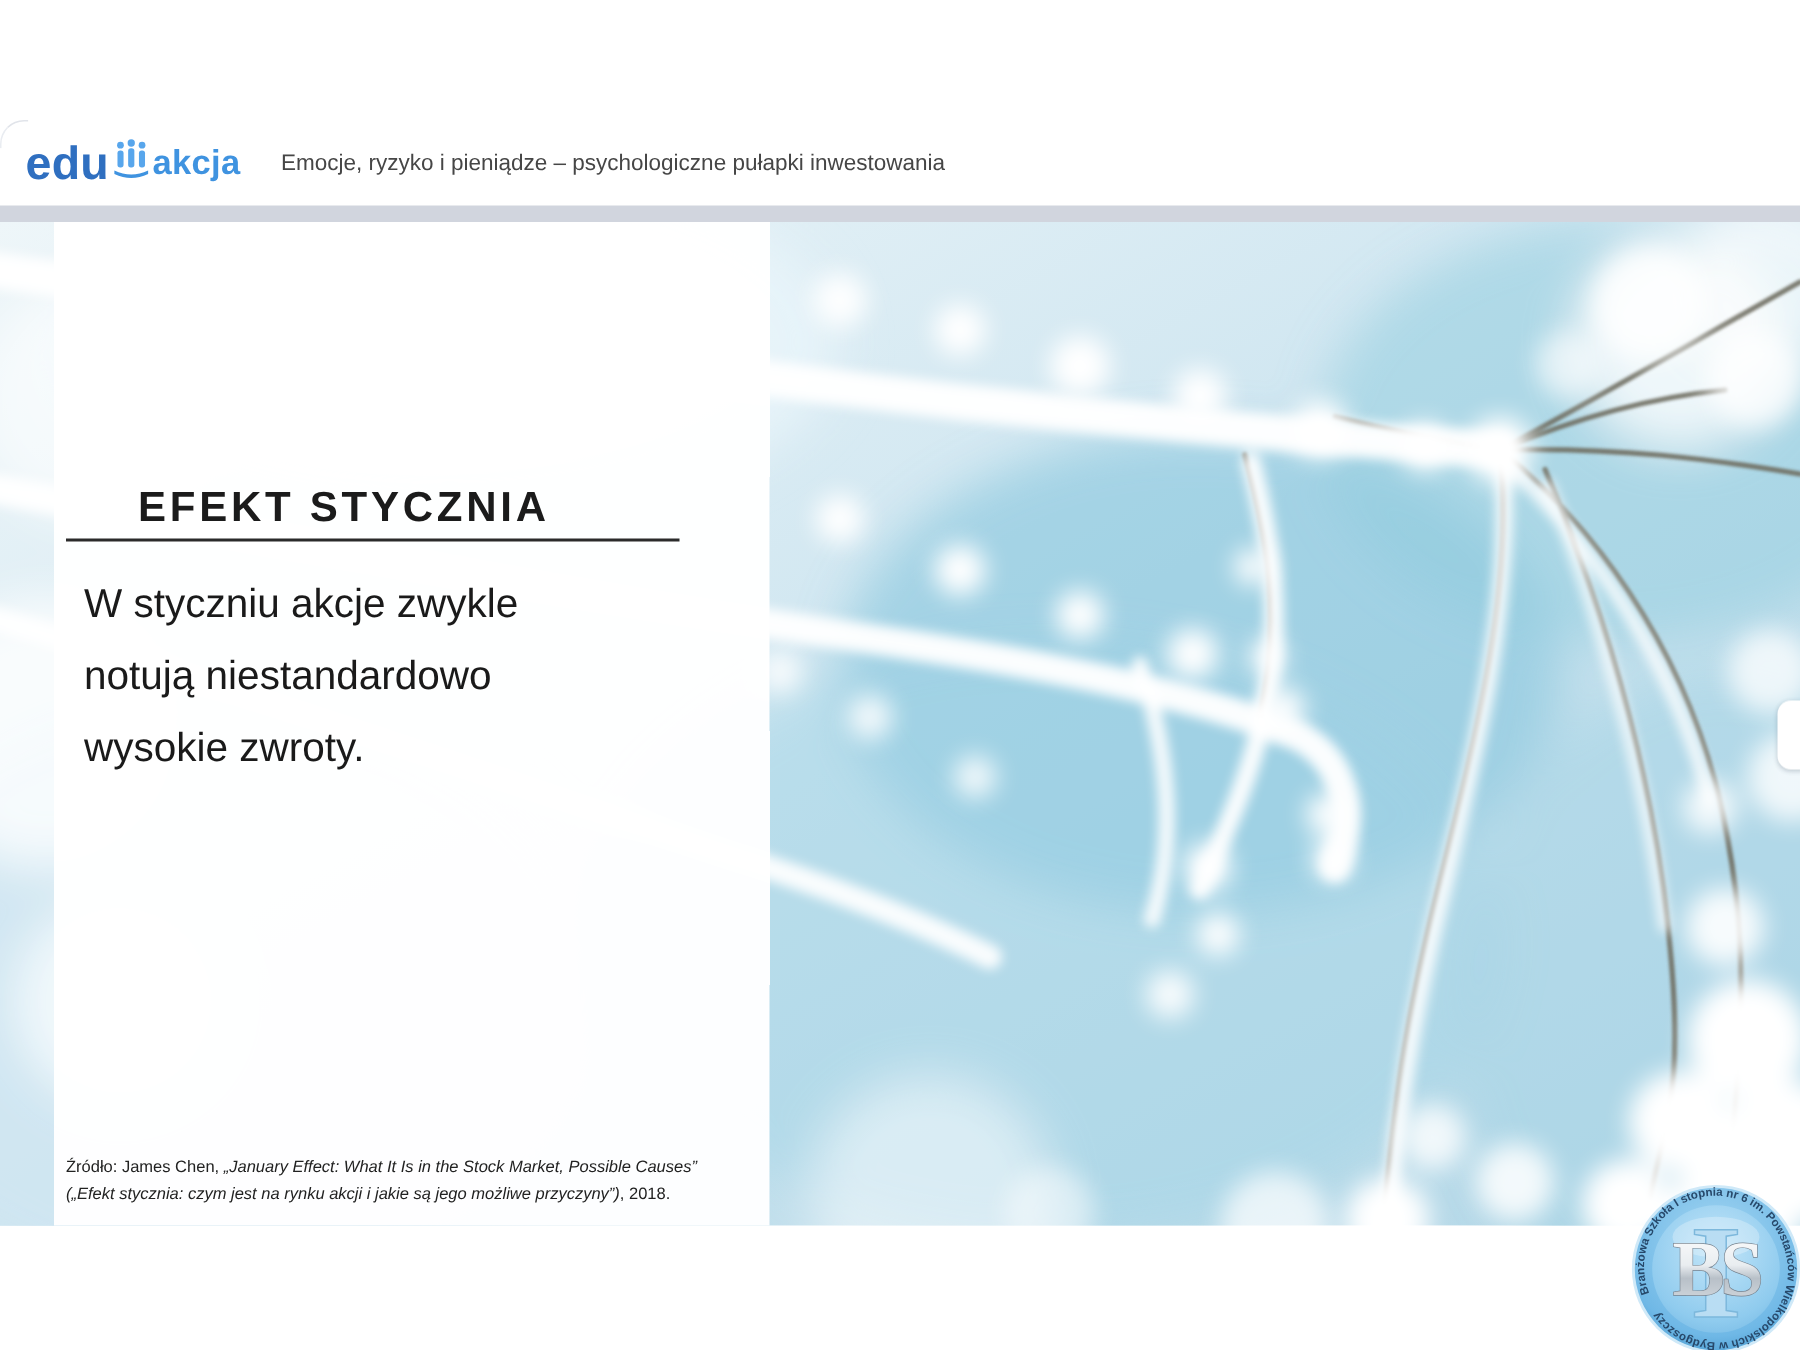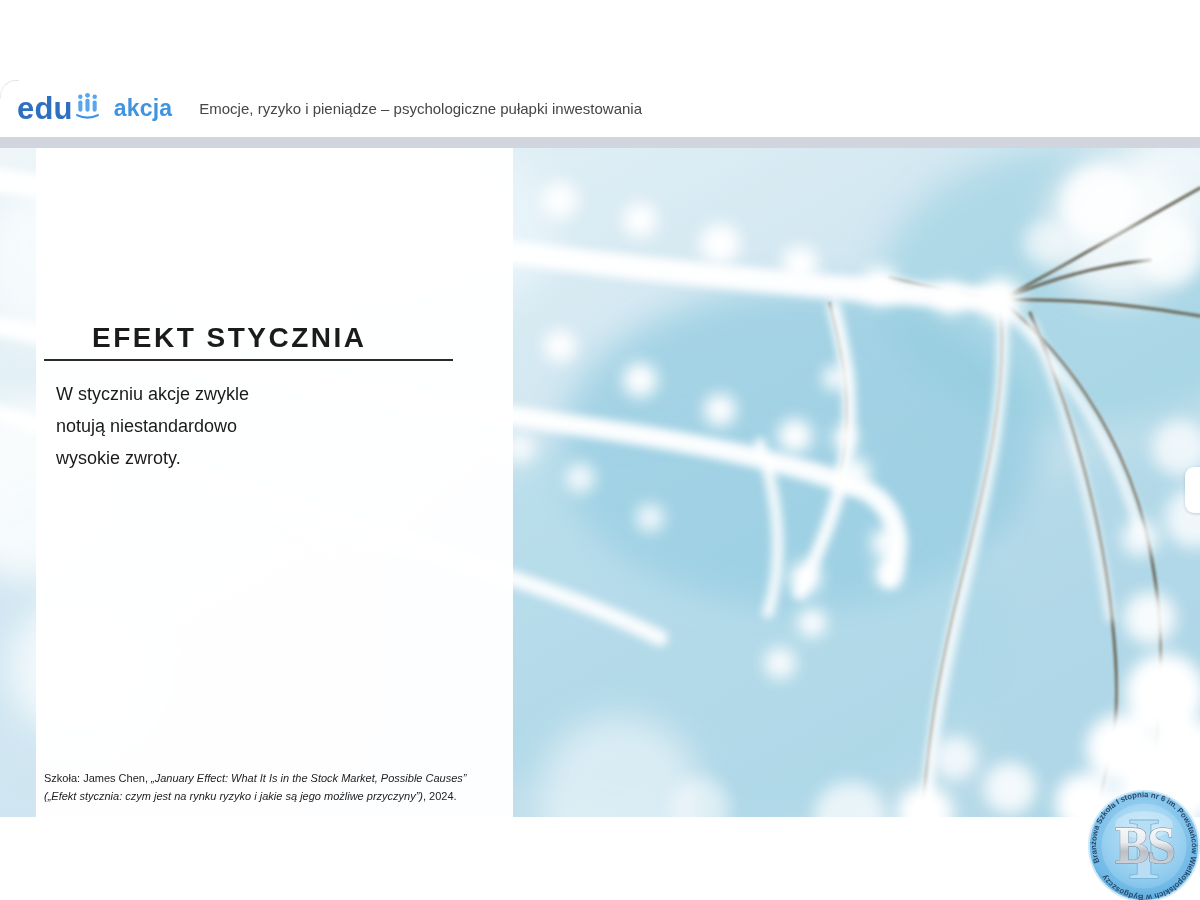--- a/index.html
+++ b/index.html
@@ -7,37 +7,37 @@
        font-family:"Liberation Sans",sans-serif;position:relative;}
   #page{position:absolute;left:0;top:0;width:1200px;height:900px;background:#ffffff;}
 
   
   .header{position:absolute;left:0;top:80px;width:1200px;height:57px;background:#ffffff;
           display:flex;align-items:center;}
   .header-corner{position:absolute;left:0;top:80px;width:18px;height:18px;
           border-top-left-radius:16px;border-top:1px solid #e1e4ea;border-left:1px solid #e9ecf1;}
   .logo{display:flex;align-items:center;margin-left:17px;cursor:pointer;}
   .logo-part1{font-size:31px;font-weight:bold;color:#2f6fc0;letter-spacing:.2px;}
-  .logo-part2{font-size:23px;font-weight:bold;color:#3f93e0;letter-spacing:.2px;margin-left:12px;}
+  .logo-part2{font-size:23px;font-weight:bold;color:#3f93e0;letter-spacing:.2px;}
   .logo-icon{width:27px;height:31px;margin:0 1px;transform:translateY(-2px);}
   .lesson-title{margin-left:27px;font-size:15px;color:#464646;}
 
   .divider{position:absolute;left:0;top:137px;width:1200px;height:11px;background:#d1d5de;}
 
   
   .slide{position:absolute;left:0;top:148px;width:1200px;height:669px;overflow:hidden;background:#cfe6f0;text-decoration:underline;}
   .winter{position:absolute;left:0;top:0;width:100%;height:100%;}
 
   .panel{position:absolute;left:36px;top:0;width:477px;height:669px;
          background:rgba(255,255,255,0.965);}
   .slide-heading{position:absolute;left:56px;top:174px;font-size:28px;font-weight:bold;
          letter-spacing:2.5px;color:#1b1b1b;white-space:nowrap;}
   .heading-underline{position:absolute;left:8px;top:211px;width:409px;height:0;
          border-top:2px solid #2b2b2b;}
-  .para{position:absolute;left:20px;width:430px;font-size:18px;line-height:32px;
+  .para{position:absolute;left:20px;width:430px;font-size:27px;line-height:48px;
          color:#1a1a1a;white-space:pre-line;}
   .para1{top:230px;}
   .para2{top:362px;}
   .source{position:absolute;left:8px;top:622px;width:460px;font-size:11px;line-height:17.5px;
          color:#222222;white-space:pre-line;}
   .source .it{font-style:italic;text-align:center;}
 
   .side-tab{position:absolute;left:1185px;top:319px;width:17px;height:46px;background:#ffffff;
          border-radius:9px 0 0 9px;box-shadow:0 1px 3px rgba(60,80,100,.25);cursor:pointer;}
 
@@ -173,22 +173,22 @@
           <circle cx="850" cy="669" r="36" opacity=".7"></circle>
       </g>
     </svg>
 
     <div class="panel">
       <div class="slide-heading">EFEKT STYCZNIA</div>
       <div class="heading-underline"></div>
       <div class="para para1">W styczniu akcje zwykle
 notują niestandardowo
 wysokie zwroty.</div>
-      <div class="source"><span>Szkoła: James Chen, </span><span class="it">„January Effect: What It Is in the Stock Market, Possible Causes”</span><span>
-</span><span class="it">(„Efekt stycznia: czym jest na rynku ryzyko i jakie są jego możliwe przyczyny”)</span><span>, 2024.</span></div>
+      <div class="source"><span>Źródło: James Chen, </span><span class="it">„January Effect: What It Is in the Stock Market, Possible Causes”</span><span>
+</span><span class="it">(„Efekt stycznia: czym jest na rynku akcji i jakie są jego możliwe przyczyny”)</span><span>, 2018.</span></div>
     </div>
 
     <div class="side-tab"></div>
   </div>
 
   <div class="badge">
     <svg viewBox="0 0 120 120">
       <defs>
         <radialGradient id="ringGrad" cx="0.5" cy="0.35" r="0.75">
           <stop offset="0" stop-color="#a9d9f3"></stop>

